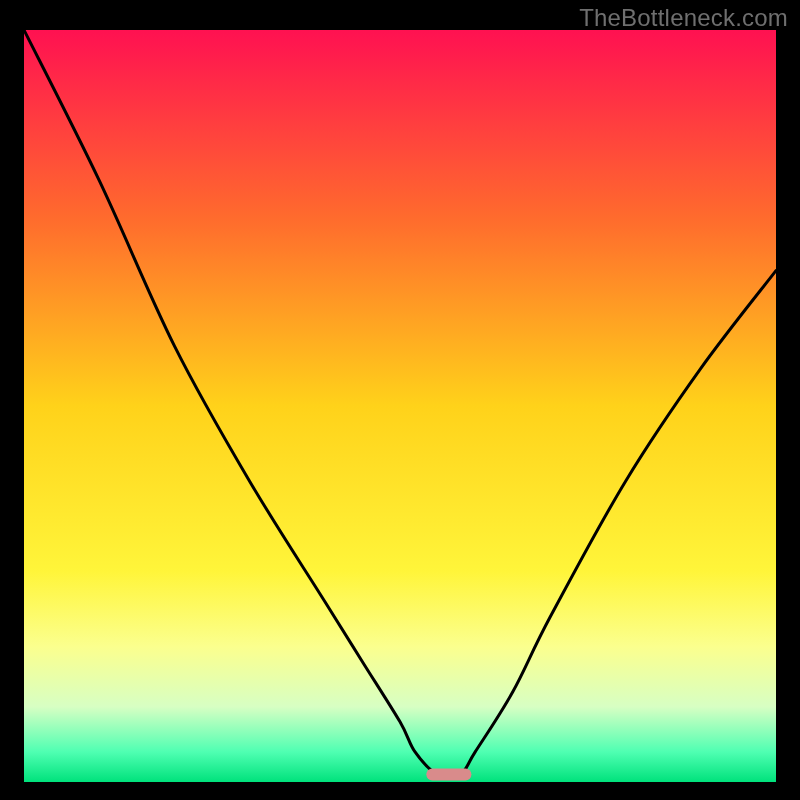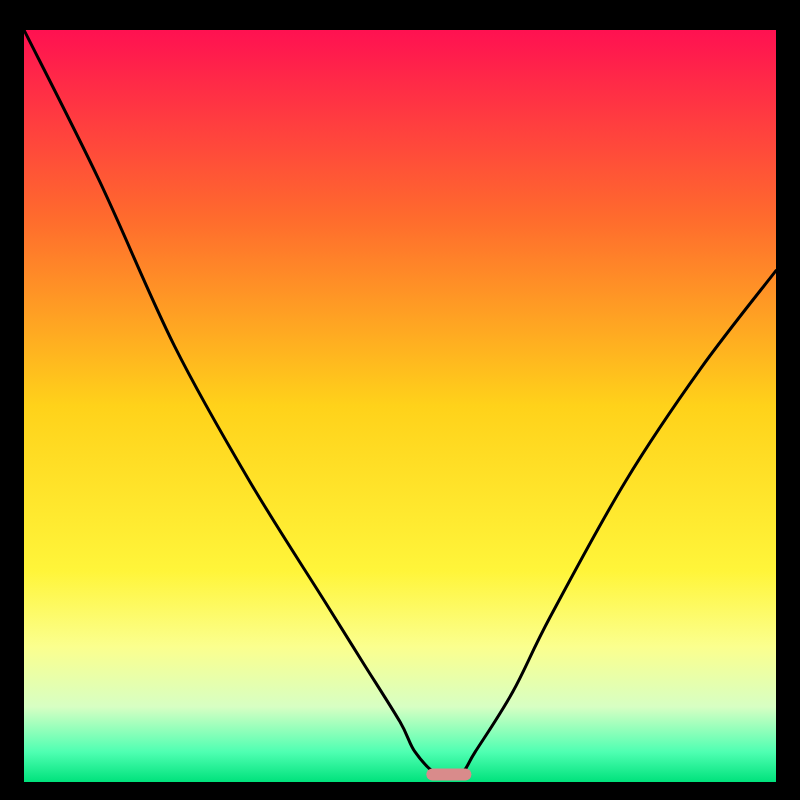--- a/index.html
+++ b/index.html
@@ -38,20 +38,21 @@
     display: block;
     width: 752px;
     height: 752px;
   }
 </style>
 </head>
 <body>
 
 <div class="frame">
 
+  <div class="watermark">TheBottleneck.com</div>
 
   <div class="plot-area">
     <svg viewBox="0 0 752 752" preserveAspectRatio="none">
       <defs>
         <linearGradient id="bg-grad" x1="0" y1="0" x2="0" y2="1">
         <stop offset="0%" stop-color="#ff1151"></stop>
             <stop offset="25%" stop-color="#ff6b2d"></stop>
             <stop offset="50%" stop-color="#ffd21a"></stop>
             <stop offset="72%" stop-color="#fff53a"></stop>
             <stop offset="82%" stop-color="#fbff8e"></stop>

